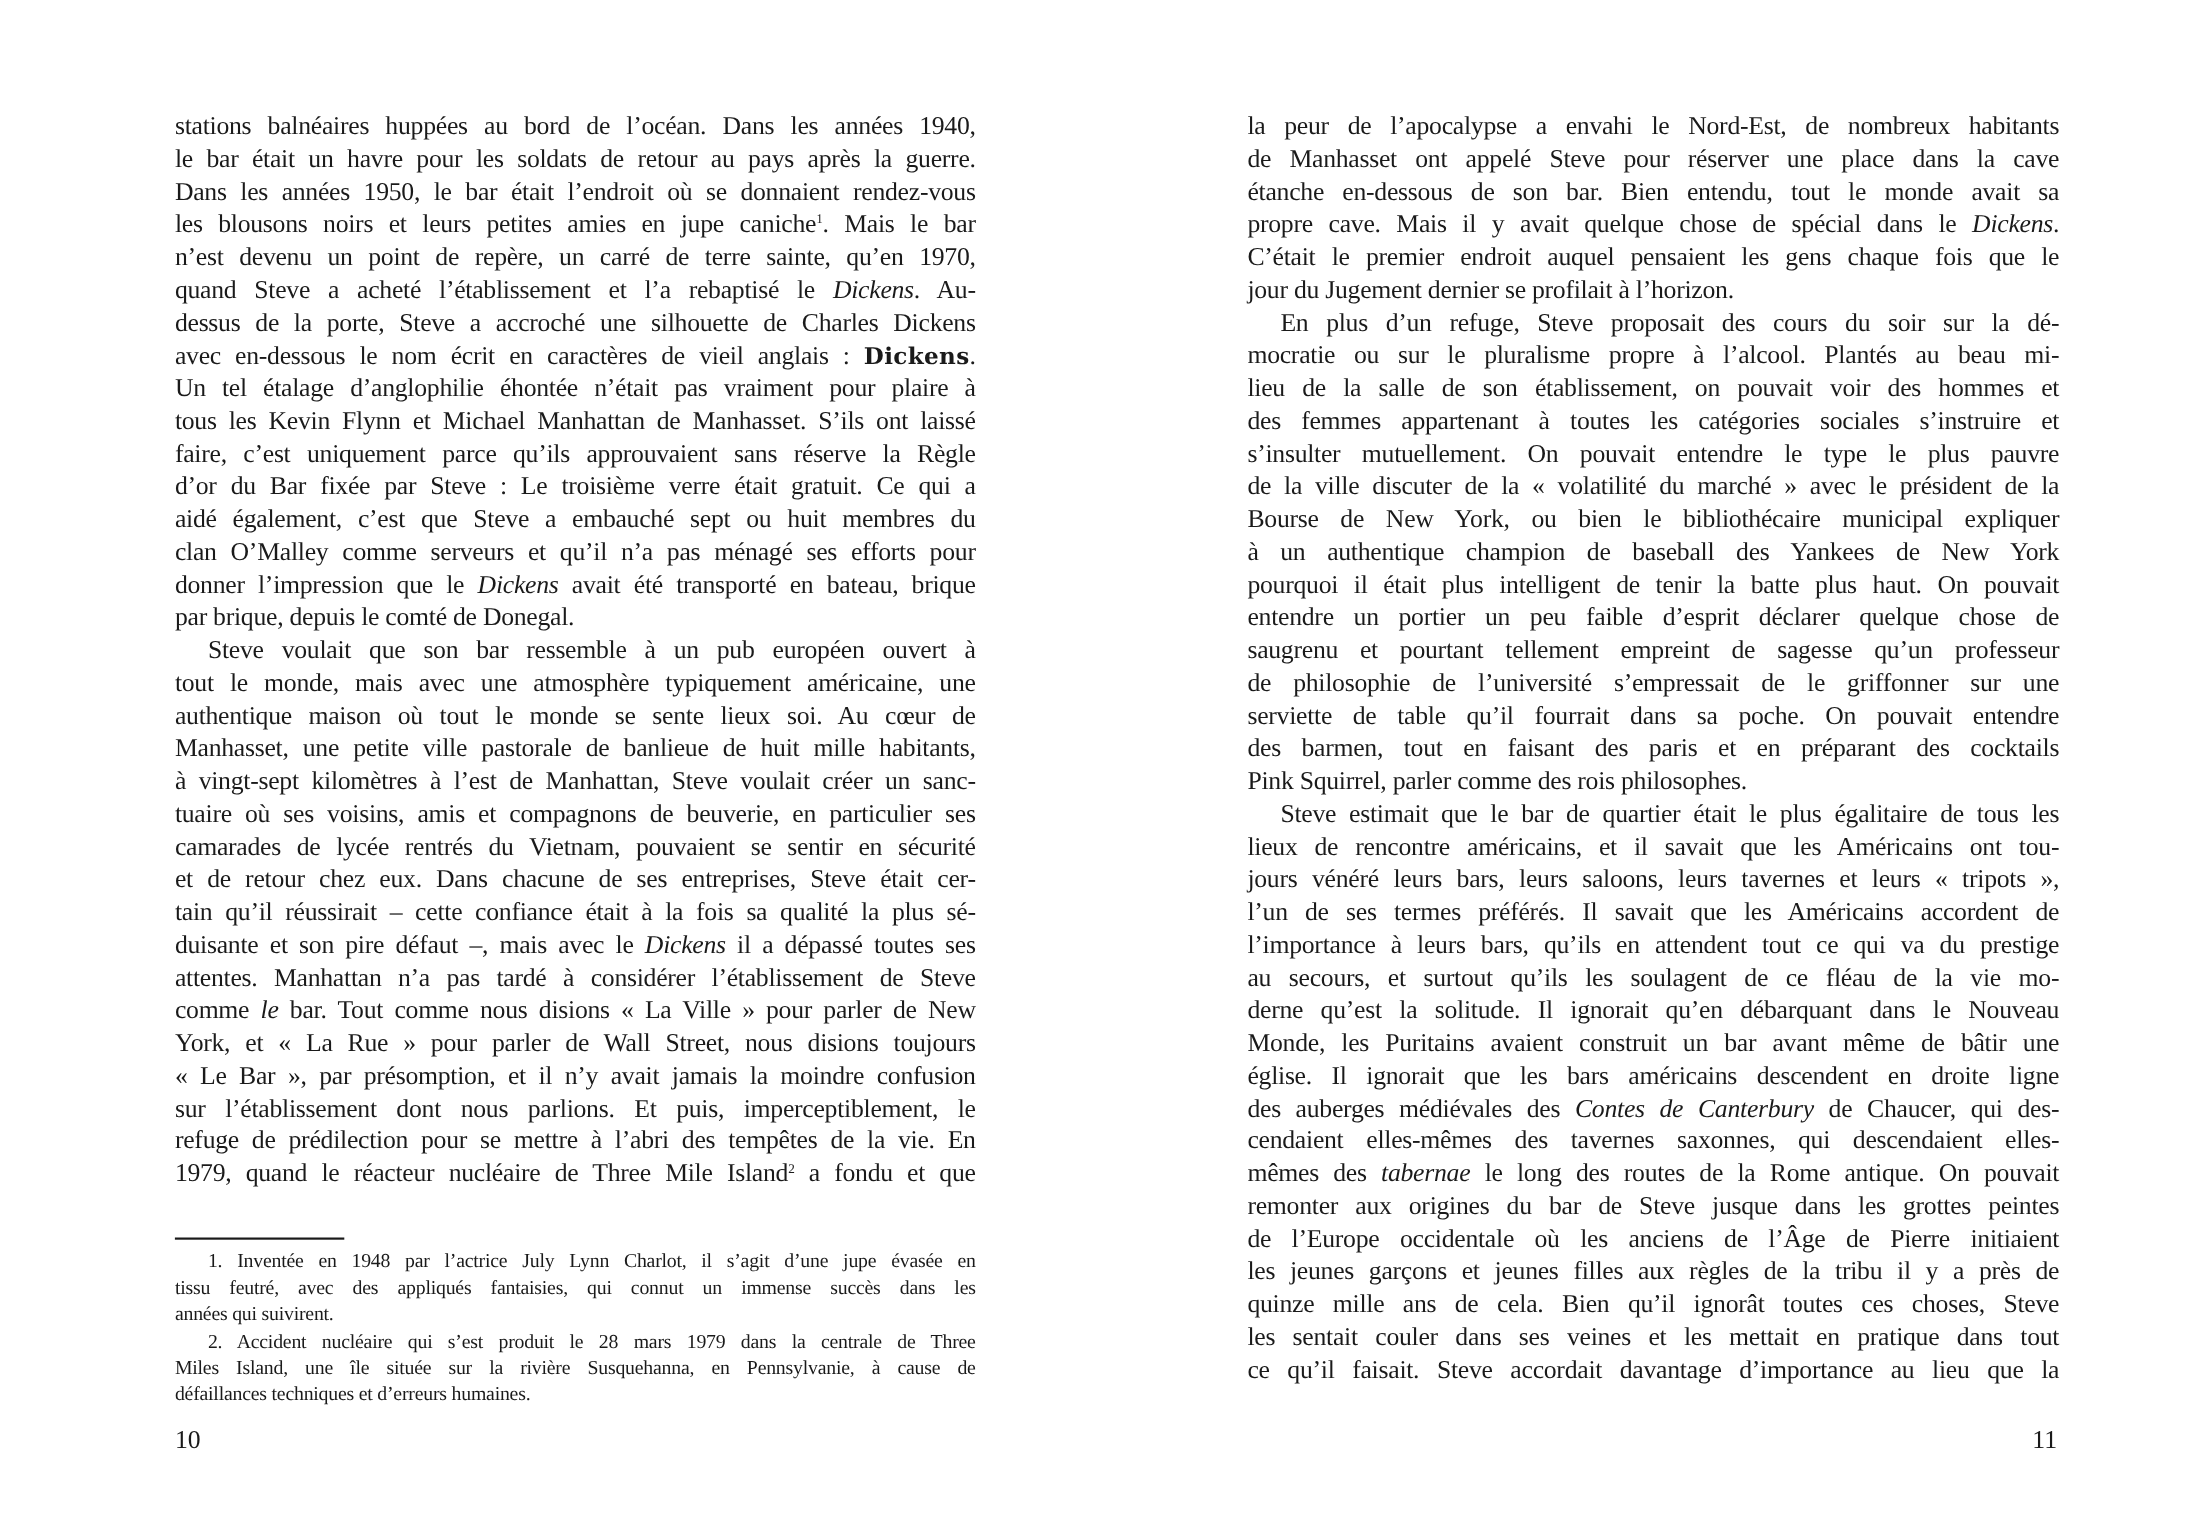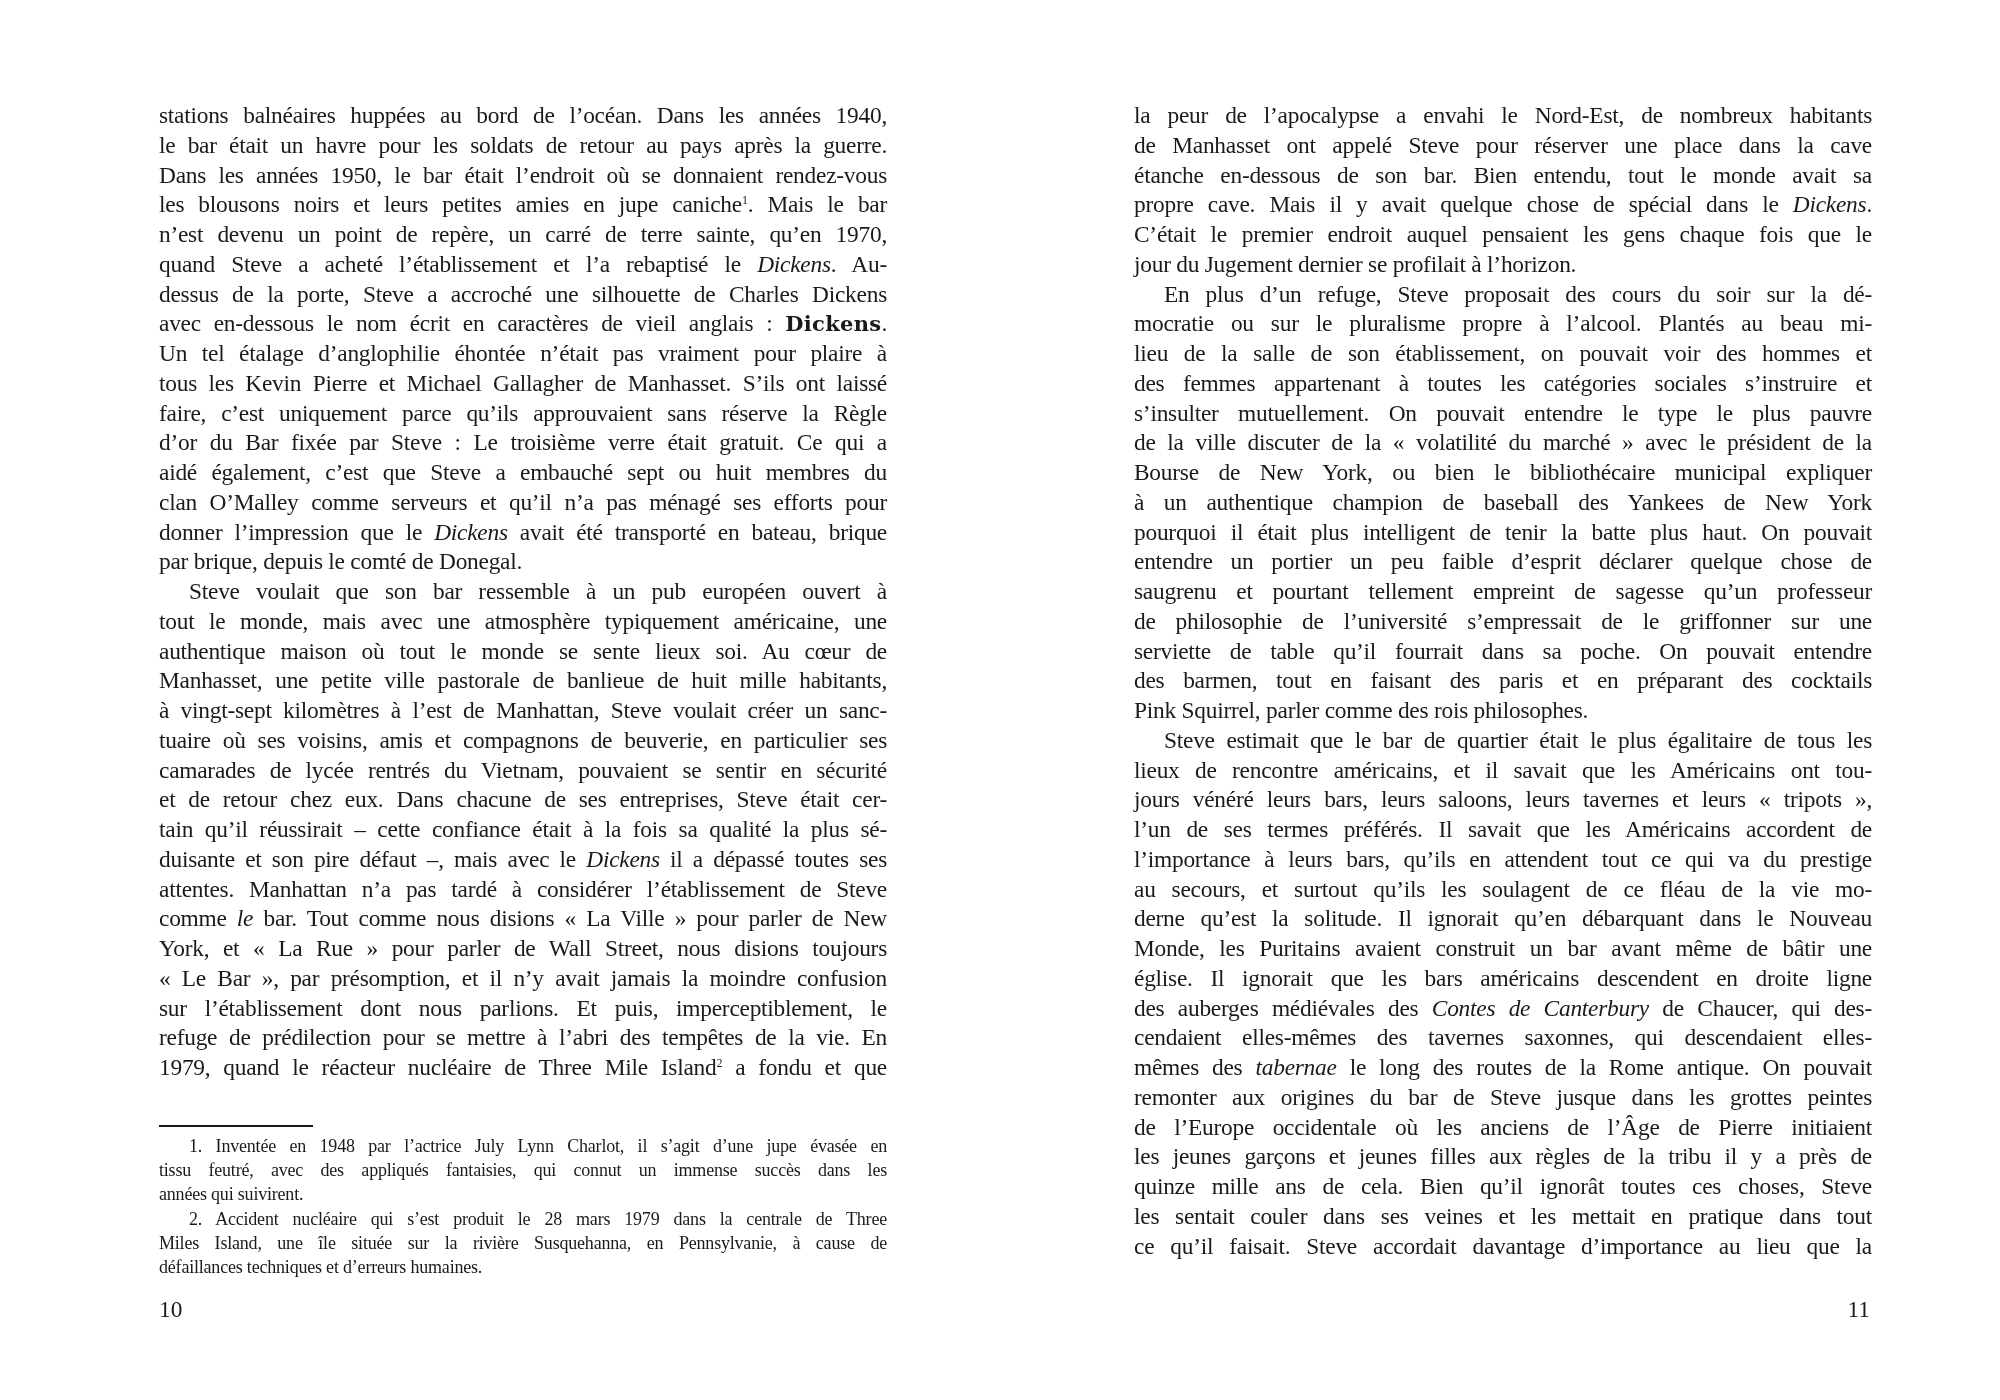--- a/index.html
+++ b/index.html
@@ -56,21 +56,21 @@
   <div class="body-text">
       <span class="line"><span>stations balnéaires huppées au bord de l’océan. Dans les années 1940,</span></span>
       <span class="line"><span>le bar était un havre pour les soldats de retour au pays après la guerre.</span></span>
       <span class="line"><span>Dans les années 1950, le bar était l’endroit où se donnaient rendez-vous</span></span>
       <span class="line"><span>les blousons noirs et leurs petites amies en jupe caniche</span><sup>1</sup><span>. Mais le bar</span></span>
       <span class="line"><span>n’est devenu un point de repère, un carré de terre sainte, qu’en 1970,</span></span>
       <span class="line"><span>quand Steve a acheté l’établissement et l’a rebaptisé le </span><span class="it">Dickens</span><span>. Au-</span></span>
       <span class="line"><span>dessus de la porte, Steve a accroché une silhouette de Charles Dickens</span></span>
       <span class="line"><span>avec en-dessous le nom écrit en caractères de vieil anglais : </span><span class="blackletter">Dickens</span><span>.</span></span>
       <span class="line"><span>Un tel étalage d’anglophilie éhontée n’était pas vraiment pour plaire à</span></span>
-      <span class="line"><span>tous les Kevin Pierre et Michael Gallagher de Manhasset. S’ils ont laissé</span></span>
+      <span class="line"><span>tous les Kevin Flynn et Michael Manhattan de Manhasset. S’ils ont laissé</span></span>
       <span class="line"><span>faire, c’est uniquement parce qu’ils approuvaient sans réserve la Règle</span></span>
       <span class="line"><span>d’or du Bar fixée par Steve : Le troisième verre était gratuit. Ce qui a</span></span>
       <span class="line"><span>aidé également, c’est que Steve a embauché sept ou huit membres du</span></span>
       <span class="line"><span>clan O’Malley comme serveurs et qu’il n’a pas ménagé ses efforts pour</span></span>
       <span class="line"><span>donner l’impression que le </span><span class="it">Dickens</span><span> avait été transporté en bateau, brique</span></span>
       <span class="line last"><span>par brique, depuis le comté de Donegal.</span></span>
       <span class="line indent"><span>Steve voulait que son bar ressemble à un pub européen ouvert à</span></span>
       <span class="line"><span>tout le monde, mais avec une atmosphère typiquement américaine, une</span></span>
       <span class="line"><span>authentique maison où tout le monde se sente lieux soi. Au cœur de</span></span>
       <span class="line"><span>Manhasset, une petite ville pastorale de banlieue de huit mille habitants,</span></span>

